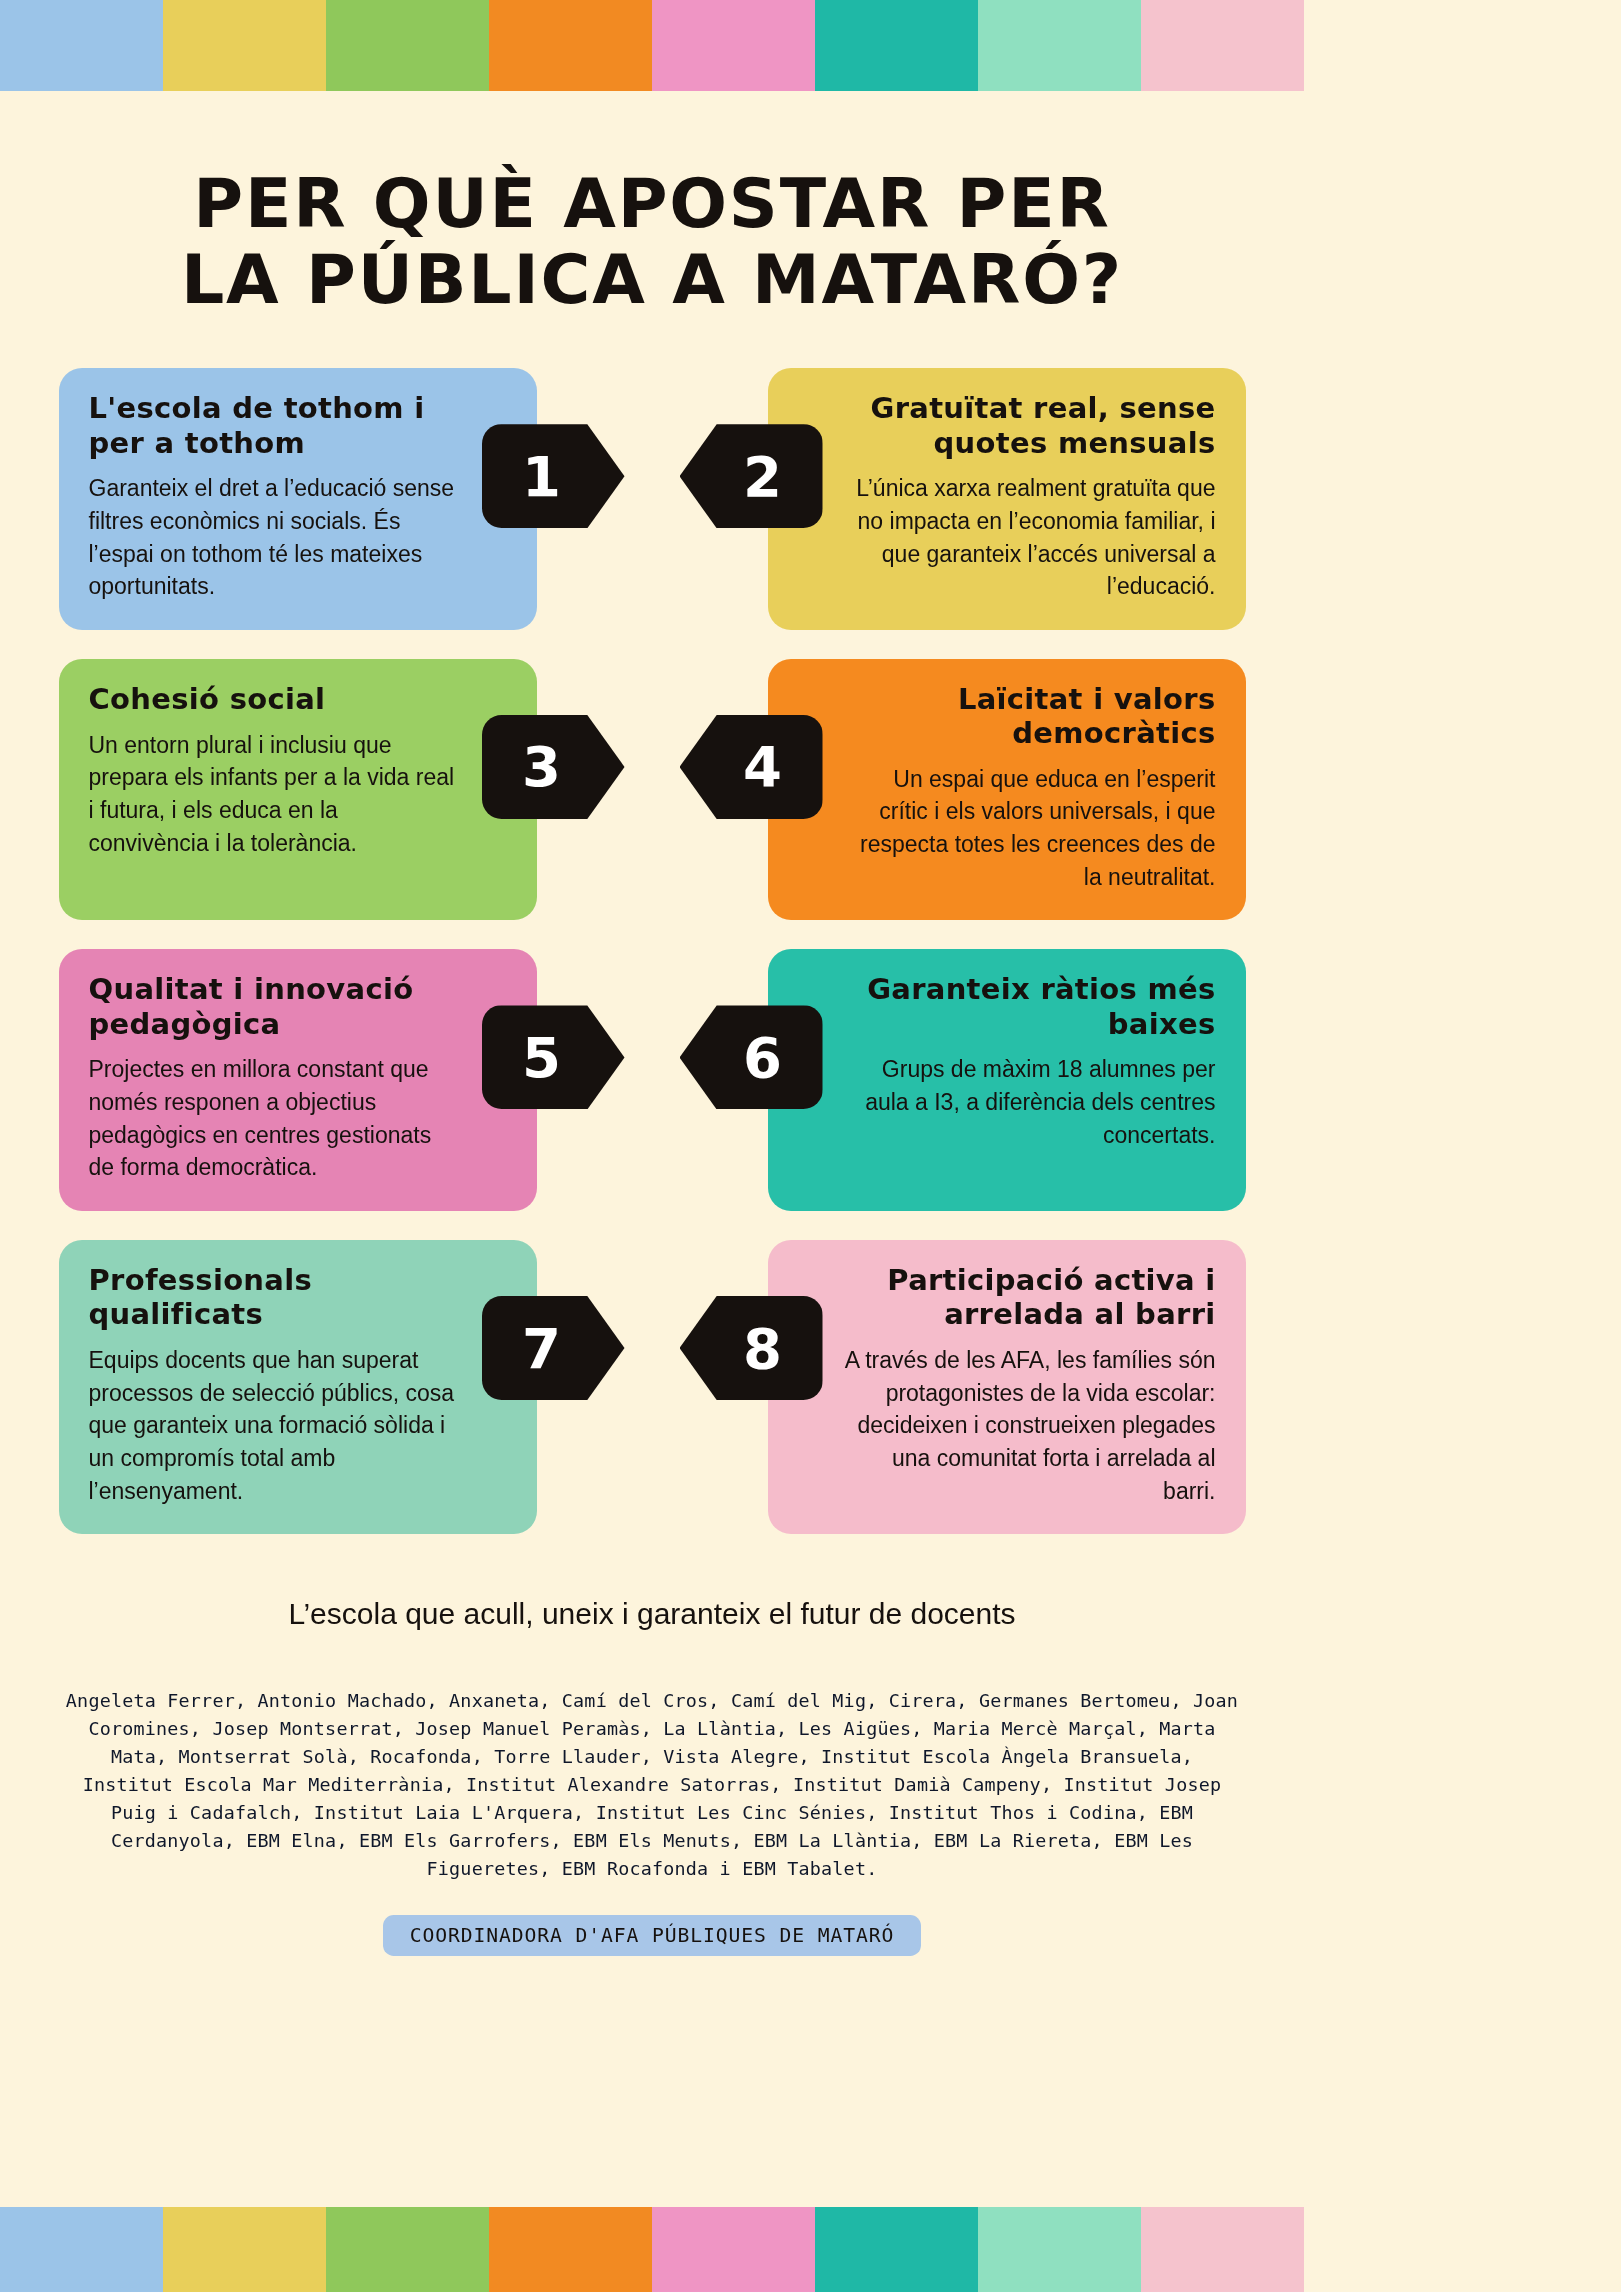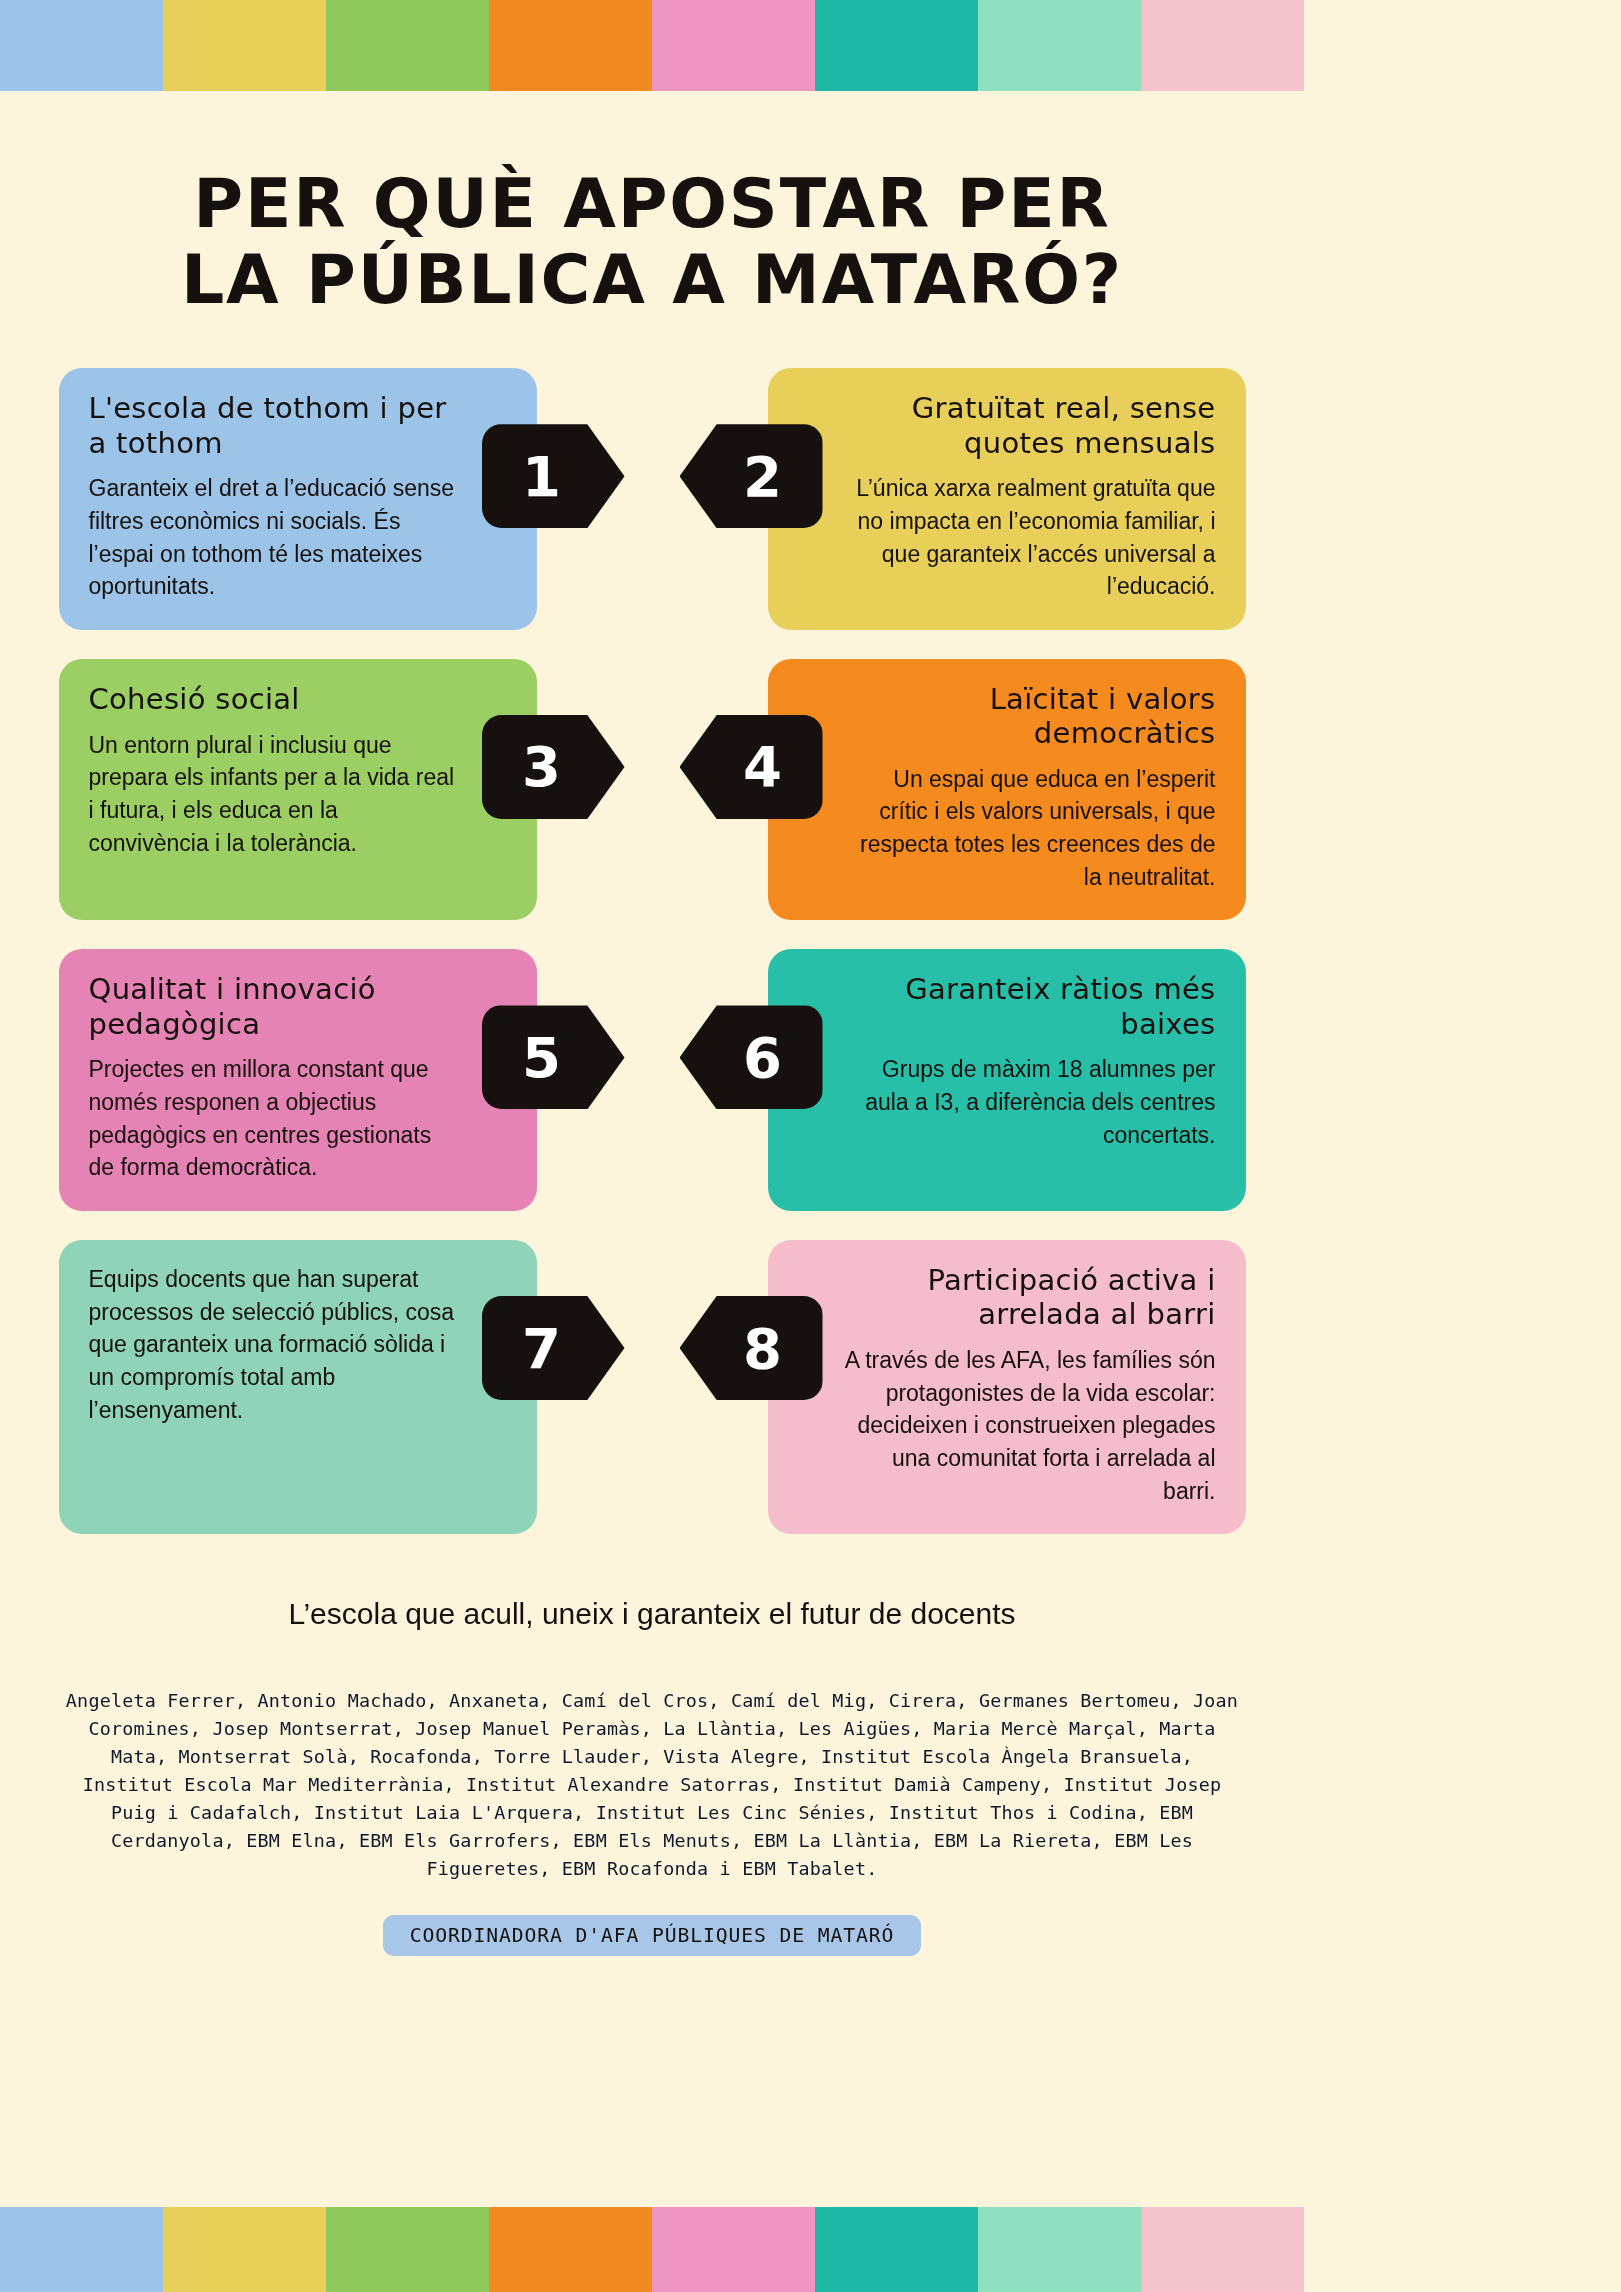--- a/index.html
+++ b/index.html
@@ -67,21 +67,21 @@
     position: relative;
     border-radius: 23px;
     padding: 23px 30px 27px 30px;
     min-height: 235px;
   }
   .card.left  { text-align: left;  padding-right: 77px; }
   .card.right { text-align: right; padding-left: 77px; }
 
   .card h2 {
     font-family: "DejaVu Sans", sans-serif;
-    font-weight: 400;
+    font-weight: 700;
     font-size: 29px;
     line-height: 1.18;
     color: #16110e;
     letter-spacing: 0.3px;
     margin-bottom: 12.5px;
   }
   .card p {
     font-family: "Liberation Sans", sans-serif;
     font-size: 23px;
     line-height: 1.42;
@@ -211,20 +211,21 @@
       </div>
 
       <div class="card right" style="background: rgb(39, 191, 168);">
         <div class="badge to-right">6</div>
         <h2>Garanteix ràtios més baixes</h2>
         <p>Grups de màxim 18 alumnes per aula a I3, a diferència dels centres concertats.</p>
       </div>
 
       <div class="card left" style="background: rgb(143, 211, 184);">
         <div class="badge to-left">7</div>
+        <h2>Professionals qualificats</h2>
         <p>Equips docents que han superat processos de selecció públics, cosa que garanteix una formació sòlida i un compromís total amb l’ensenyament.</p>
       </div>
 
       <div class="card right" style="background: rgb(245, 188, 203);">
         <div class="badge to-right">8</div>
         <h2>Participació activa i arrelada al barri</h2>
         <p>A través de les AFA, les famílies són protagonistes de la vida escolar: decideixen i construeixen plegades una comunitat forta i arrelada al barri.</p>
       </div>
 
     </div>

